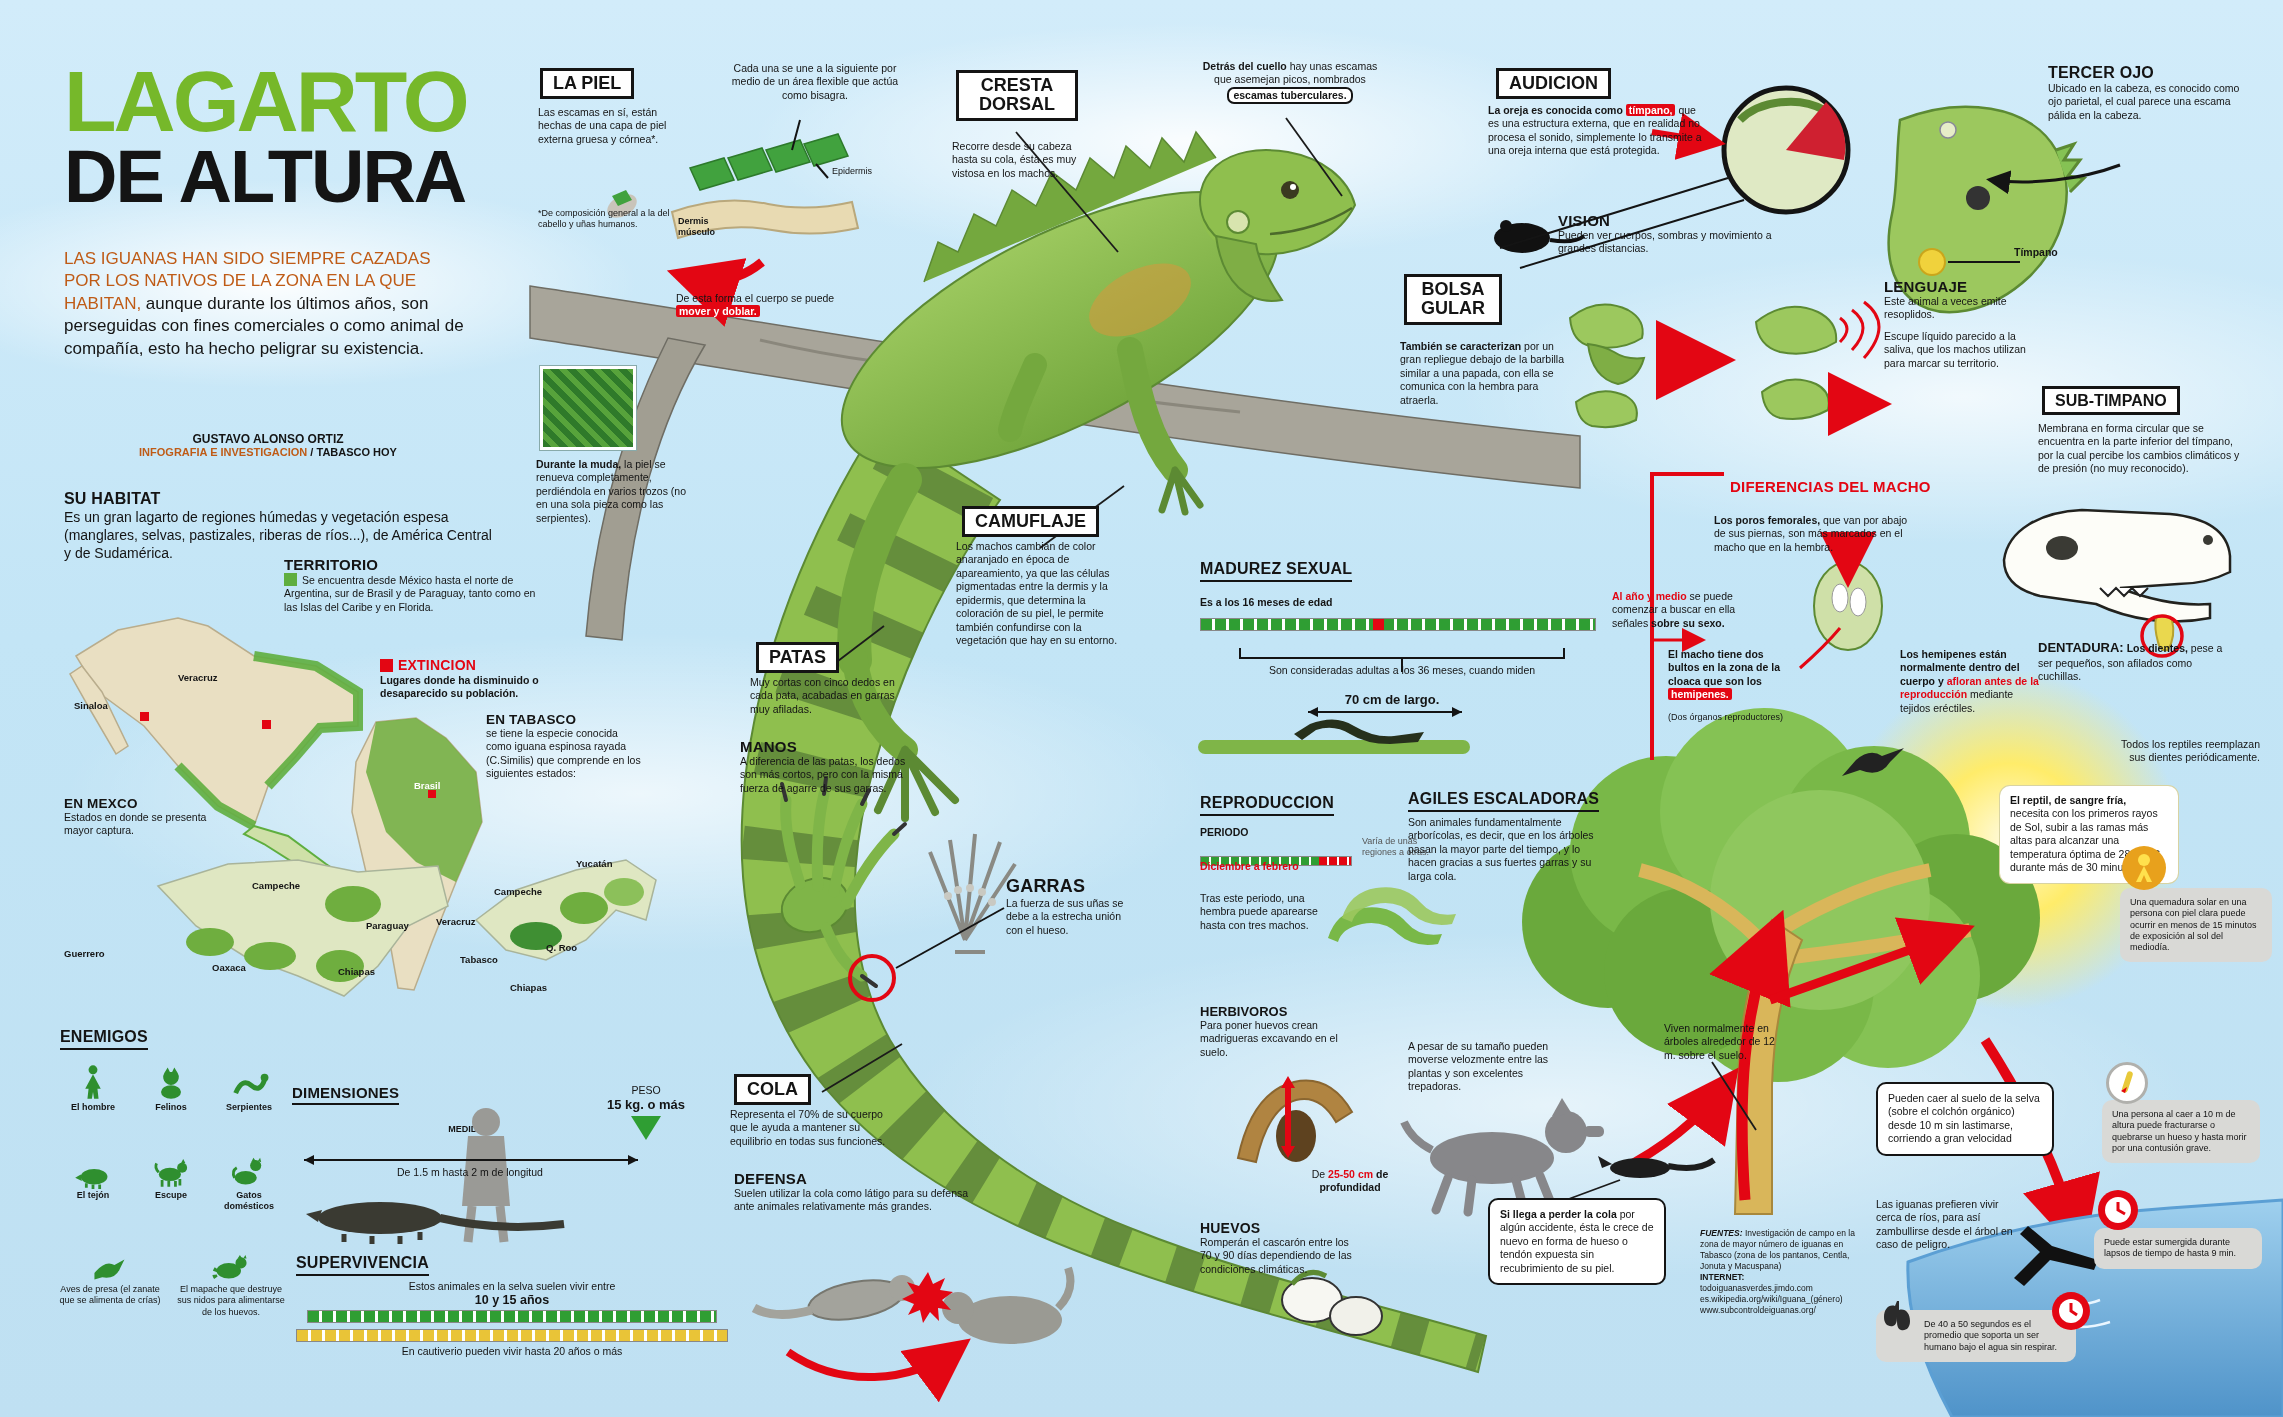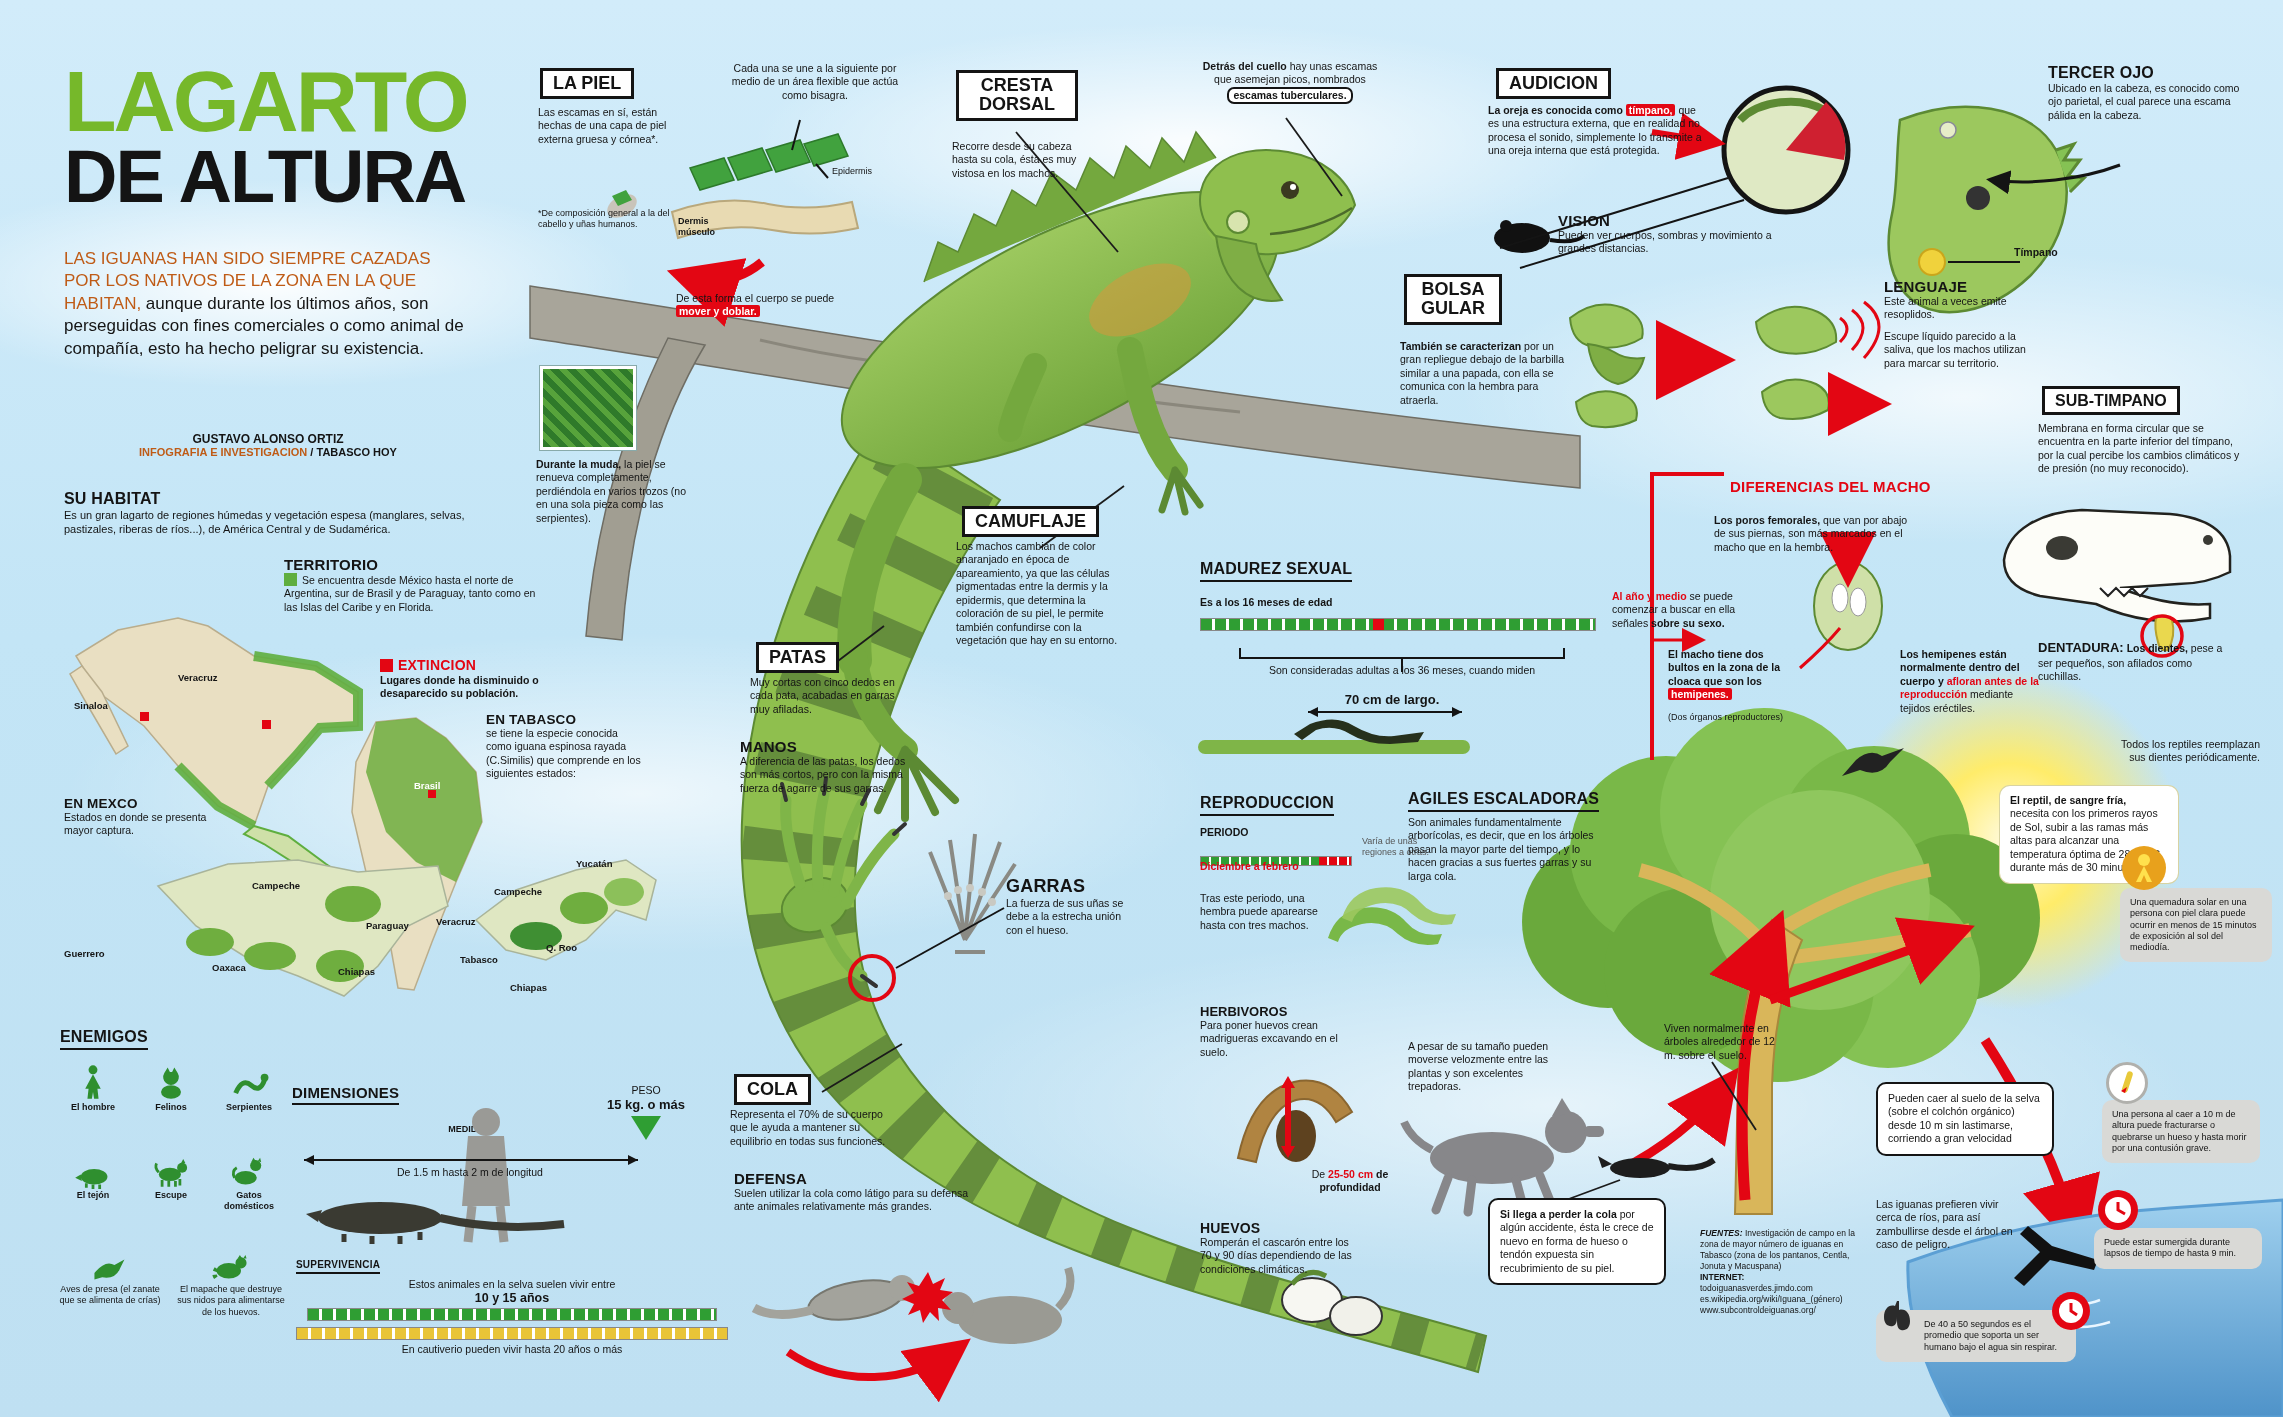--- a/index.html
+++ b/index.html
@@ -10,21 +10,21 @@
  radial-gradient(ellipse 620px 170px at 52% 10%, rgba(255,255,255,.9), rgba(255,255,255,0) 70%),
  radial-gradient(ellipse 720px 210px at 86% 28%, rgba(255,255,255,.75), rgba(255,255,255,0) 70%),
  radial-gradient(ellipse 820px 230px at 28% 56%, rgba(255,255,255,.7), rgba(255,255,255,0) 70%),
  radial-gradient(ellipse 920px 250px at 68% 78%, rgba(255,255,255,.6), rgba(255,255,255,0) 70%),
  linear-gradient(180deg,#d2ecfa 0%,#c3e5f6 45%,#bfe0f2 100%)}
 #art{position:absolute;left:0;top:0;z-index:1}
 .blk{position:absolute;z-index:3}
 .bt{display:inline-block;background:#fff;border:3px solid #141414;border-radius:0;padding:3px 10px;font-weight:bold;font-size:18px;line-height:1.08;text-align:center}
 .h{font-weight:bold;font-size:16px;letter-spacing:.2px}
 .hu{border-bottom:2.5px solid #141414;display:inline-block;padding-bottom:2px}
-.t{font-size:11px;line-height:1.3}
+.t{font-size:14px;line-height:1.3}
 .ts{font-size:10.5px;line-height:1.28}
 .tx{font-size:9px;line-height:1.25}
 .b{font-weight:bold}
 .red{color:#e30613}
 .org{color:#bf5b16}
 .tag{background:#e30613;color:#fff;font-weight:bold;padding:0 3px;border-radius:2px}
 .boxtag{display:inline-block;border:2px solid #141414;background:#fff;font-weight:bold;padding:0 4px;border-radius:7px}
 .gray{background:#d9d9d6;border-radius:10px;padding:9px 10px}
 .white{background:#fff;border:2.5px solid #141414;border-radius:10px;padding:8px 10px}
 .whitesoft{background:#fff;border-radius:10px;padding:8px 10px;box-shadow:0 0 0 1px #d8d3a2}
@@ -448,21 +448,21 @@
 <path d="M8,64 H342" stroke="#141414" stroke-width="2"></path>
       <path d="M8,64 l10,-5 v10 z M342,64 l-10,-5 v10 z" fill="#141414"></path>
 <ellipse cx="84" cy="122" rx="62" ry="16" fill="#3a3a32"></ellipse>
       <path d="M144,122 q60,14 124,6" stroke="#3a3a32" stroke-width="8" fill="none"></path>
       <path d="M26,114 l-16,4 12,8 z" fill="#3a3a32"></path>
 <path d="M48,138 v8 M76,140 v8 M104,140 v8 M124,136 v8" stroke="#3a3a32" stroke-width="5"></path>
 </svg>
 <div class="blk ctr ts" style="left:330px;top:1166px;width:280px;z-index:4">De 1.5 m hasta 2 m de longitud</div>
 
 <div class="blk" style="left:296px;top:1254px;width:432px">
-  <span class="h hu" style="font-size:10px">SUPERVIVENCIA</span>
+  <span class="h hu" style="font-size:16px">SUPERVIVENCIA</span>
   <div class="ts ctr" style="margin-top:4px">Estos animales en la selva suelen vivir entre</div>
   <div class="b ctr" style="font-size:12.5px">10 y 15 años</div>
   <div class="bar" style="width:410px;margin:3px auto 0"></div>
   <div class="bary" style="width:432px;margin:6px auto 0"></div>
   <div class="ts ctr" style="margin-top:3px">En cautiverio pueden vivir hasta 20 años o más</div>
 </div>
 
 <div class="blk" style="left:540px;top:68px"><span class="bt">LA PIEL</span></div>
 <div class="blk ts" style="left:538px;top:106px;width:152px">Las escamas en sí, están hechas de una capa de piel externa gruesa y córnea*.</div>
 <div class="blk tx" style="left:538px;top:208px;width:132px">*De composición general a la del cabello y uñas humanos.</div>

